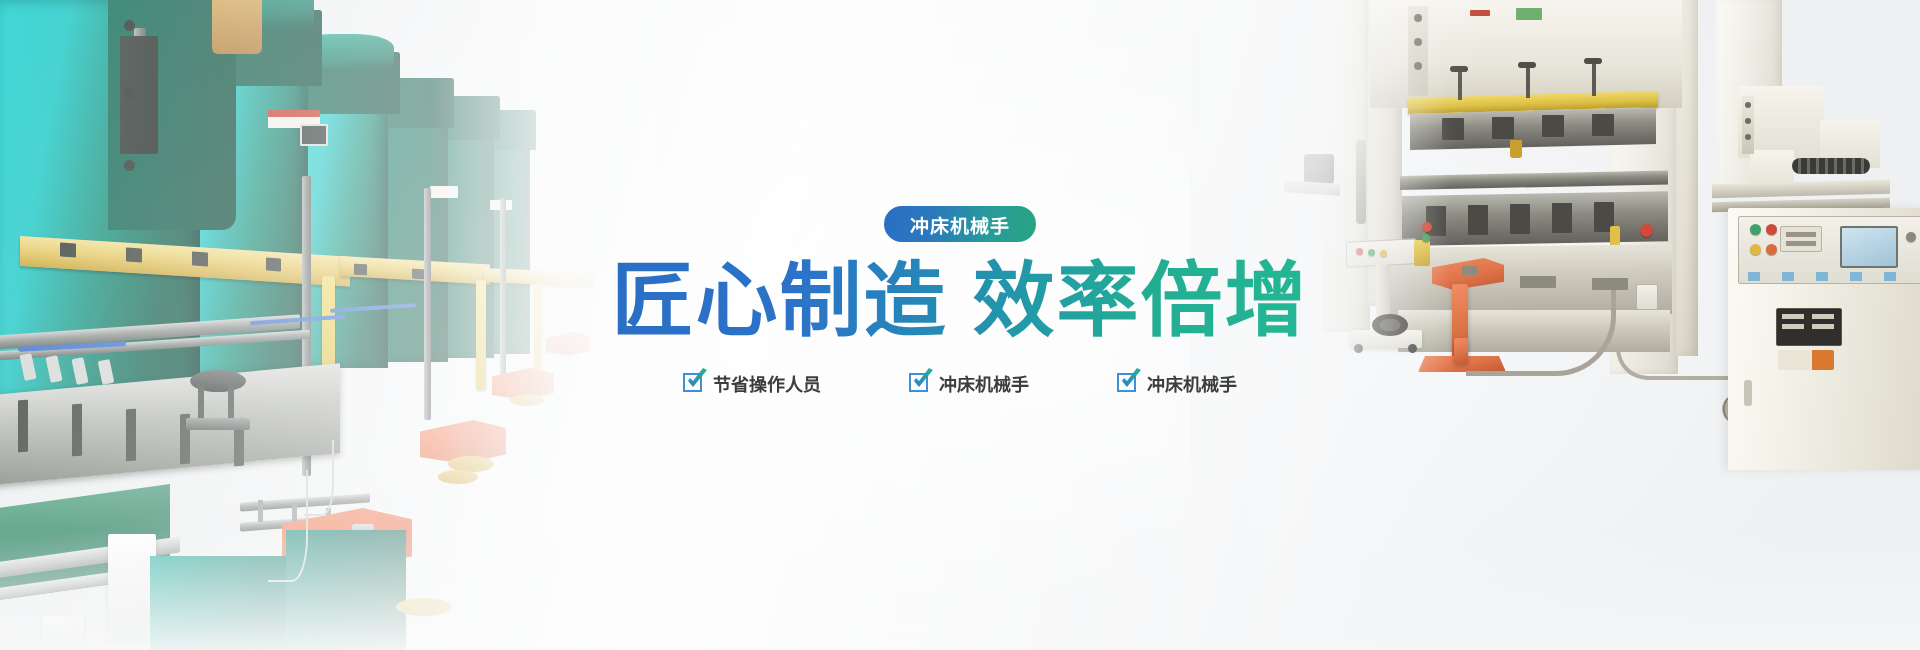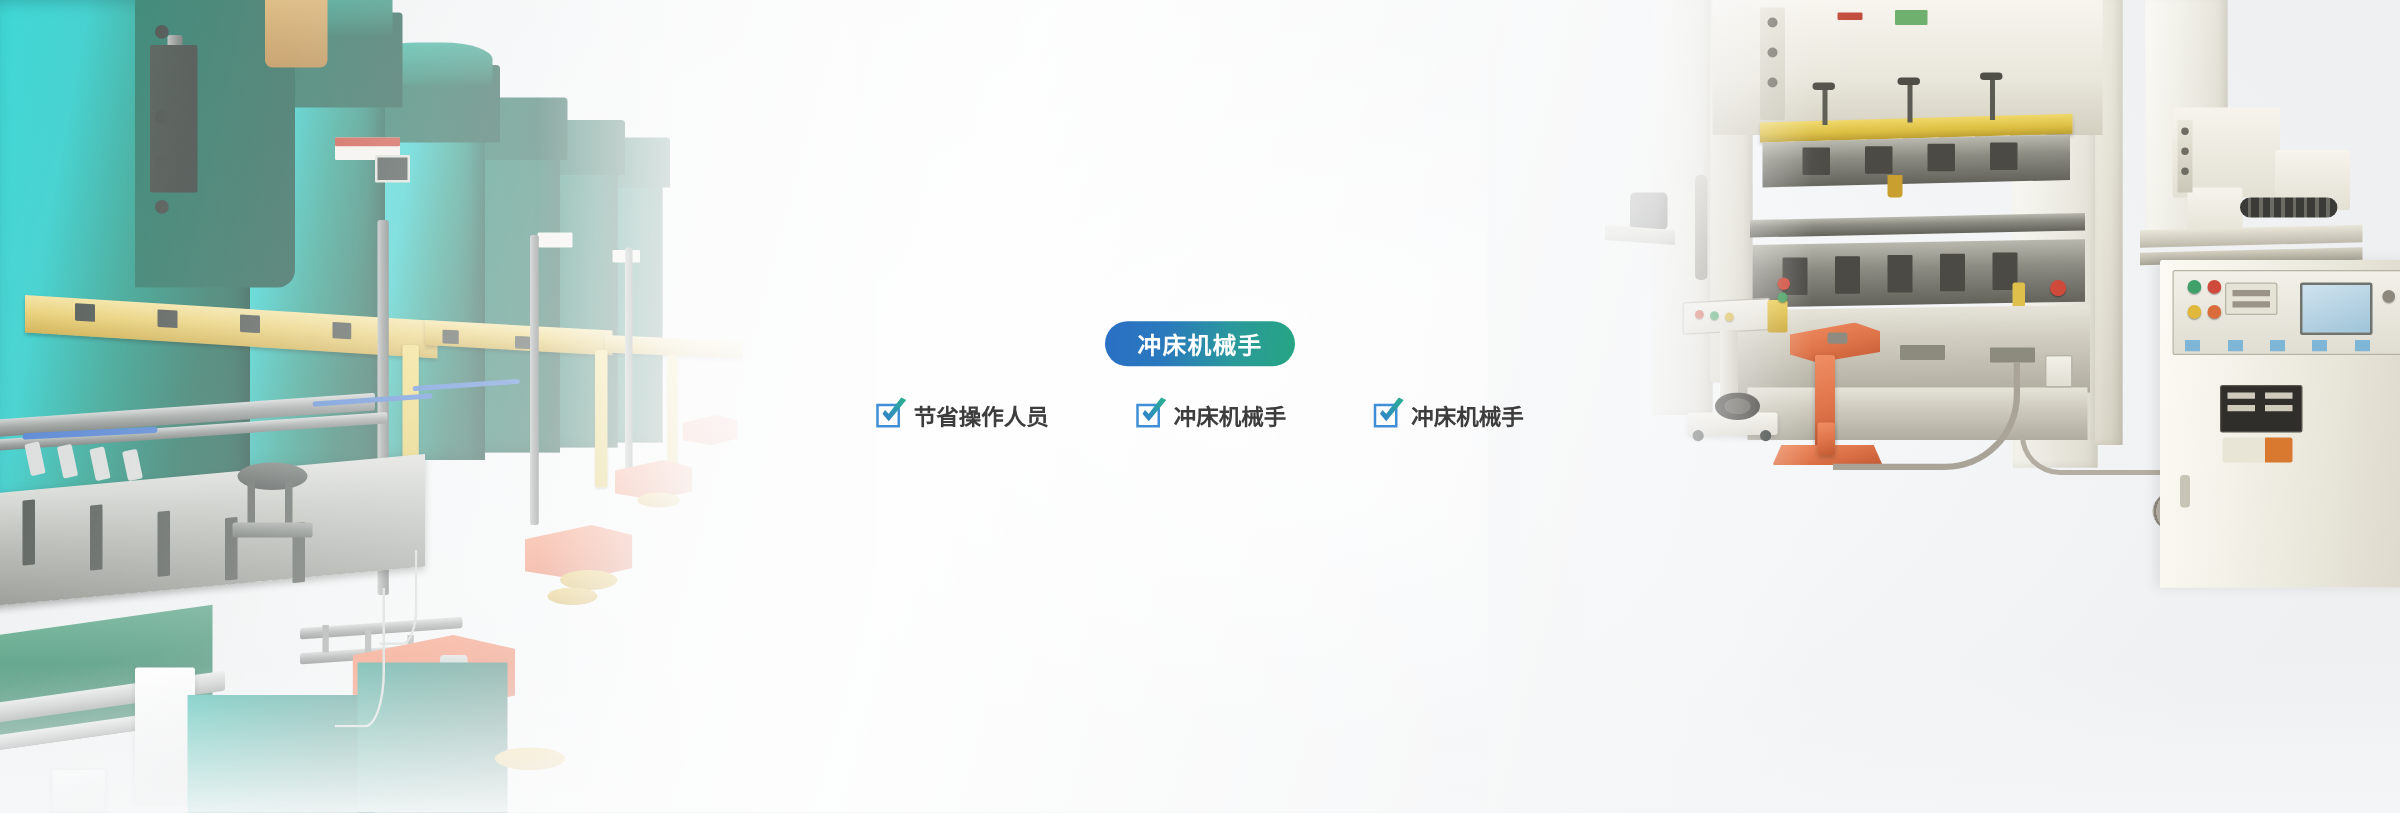--- a/index.html
+++ b/index.html
@@ -263,21 +263,21 @@
     margin-top:10px;
     font-size:27px;
     font-weight:700;
     letter-spacing:.5px;
     color:#3c3c3c;
     white-space:nowrap;
   }
   .features{
     margin-top:26px;
     display:flex; align-items:center;
-    gap:70px;
+    gap:88px;
   }
   .feature{
     display:flex; align-items:center; gap:11px;
     white-space:nowrap;
   }
   .check{
     position:relative;
     width:19px; height:19px;
     border:2px solid #3f8fd6;
     background:rgba(255,255,255,.55);
@@ -515,20 +515,21 @@
 
   <div class="fade-left"></div>
   <div class="fade-right"></div>
   <div class="fade-bottom"></div>
   <div class="bg-sheen"></div>
 
   <div class="content">
 
     <div class="badge">冲床机械手</div>
 
+    <h1 class="headline">匠心制造 效率倍增</h1>
 
 
     <div class="features">
 
       <div class="feature">
         <span class="check">
           <svg viewBox="0 0 26 26" xmlns="http://www.w3.org/2000/svg" aria-hidden="true">
             <defs>
               <linearGradient id="ckg1" x1="0" y1="1" x2="1" y2="0">
                 <stop offset="0" stop-color="#2f7fd0"></stop>

